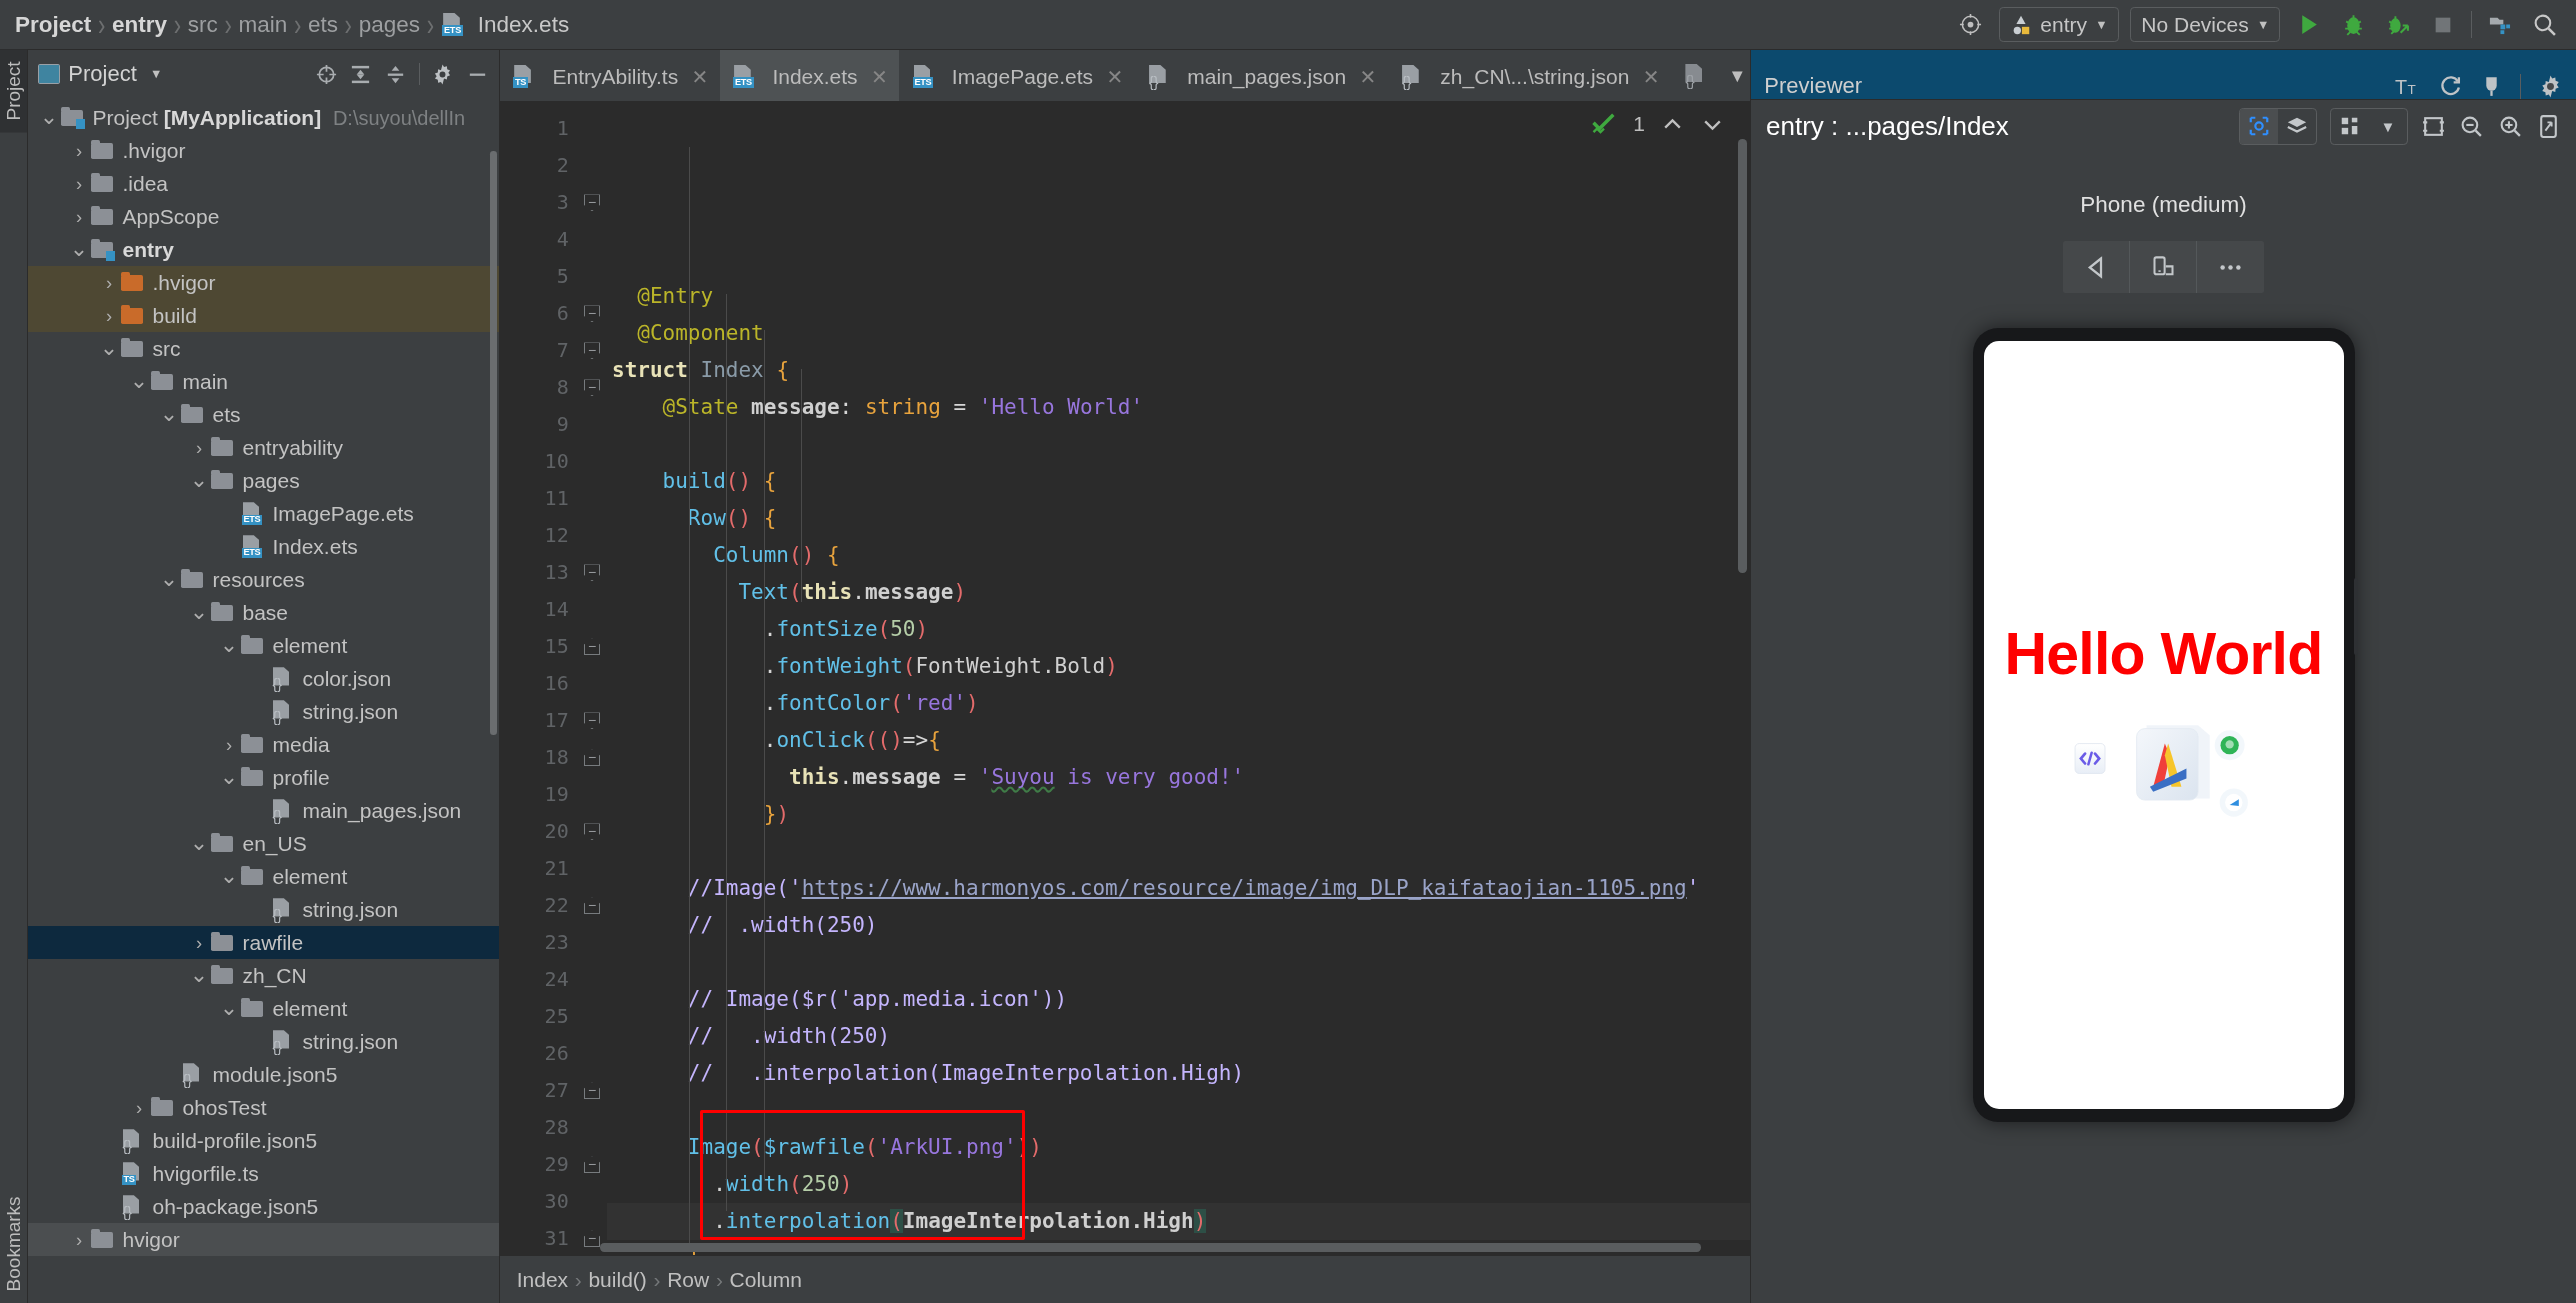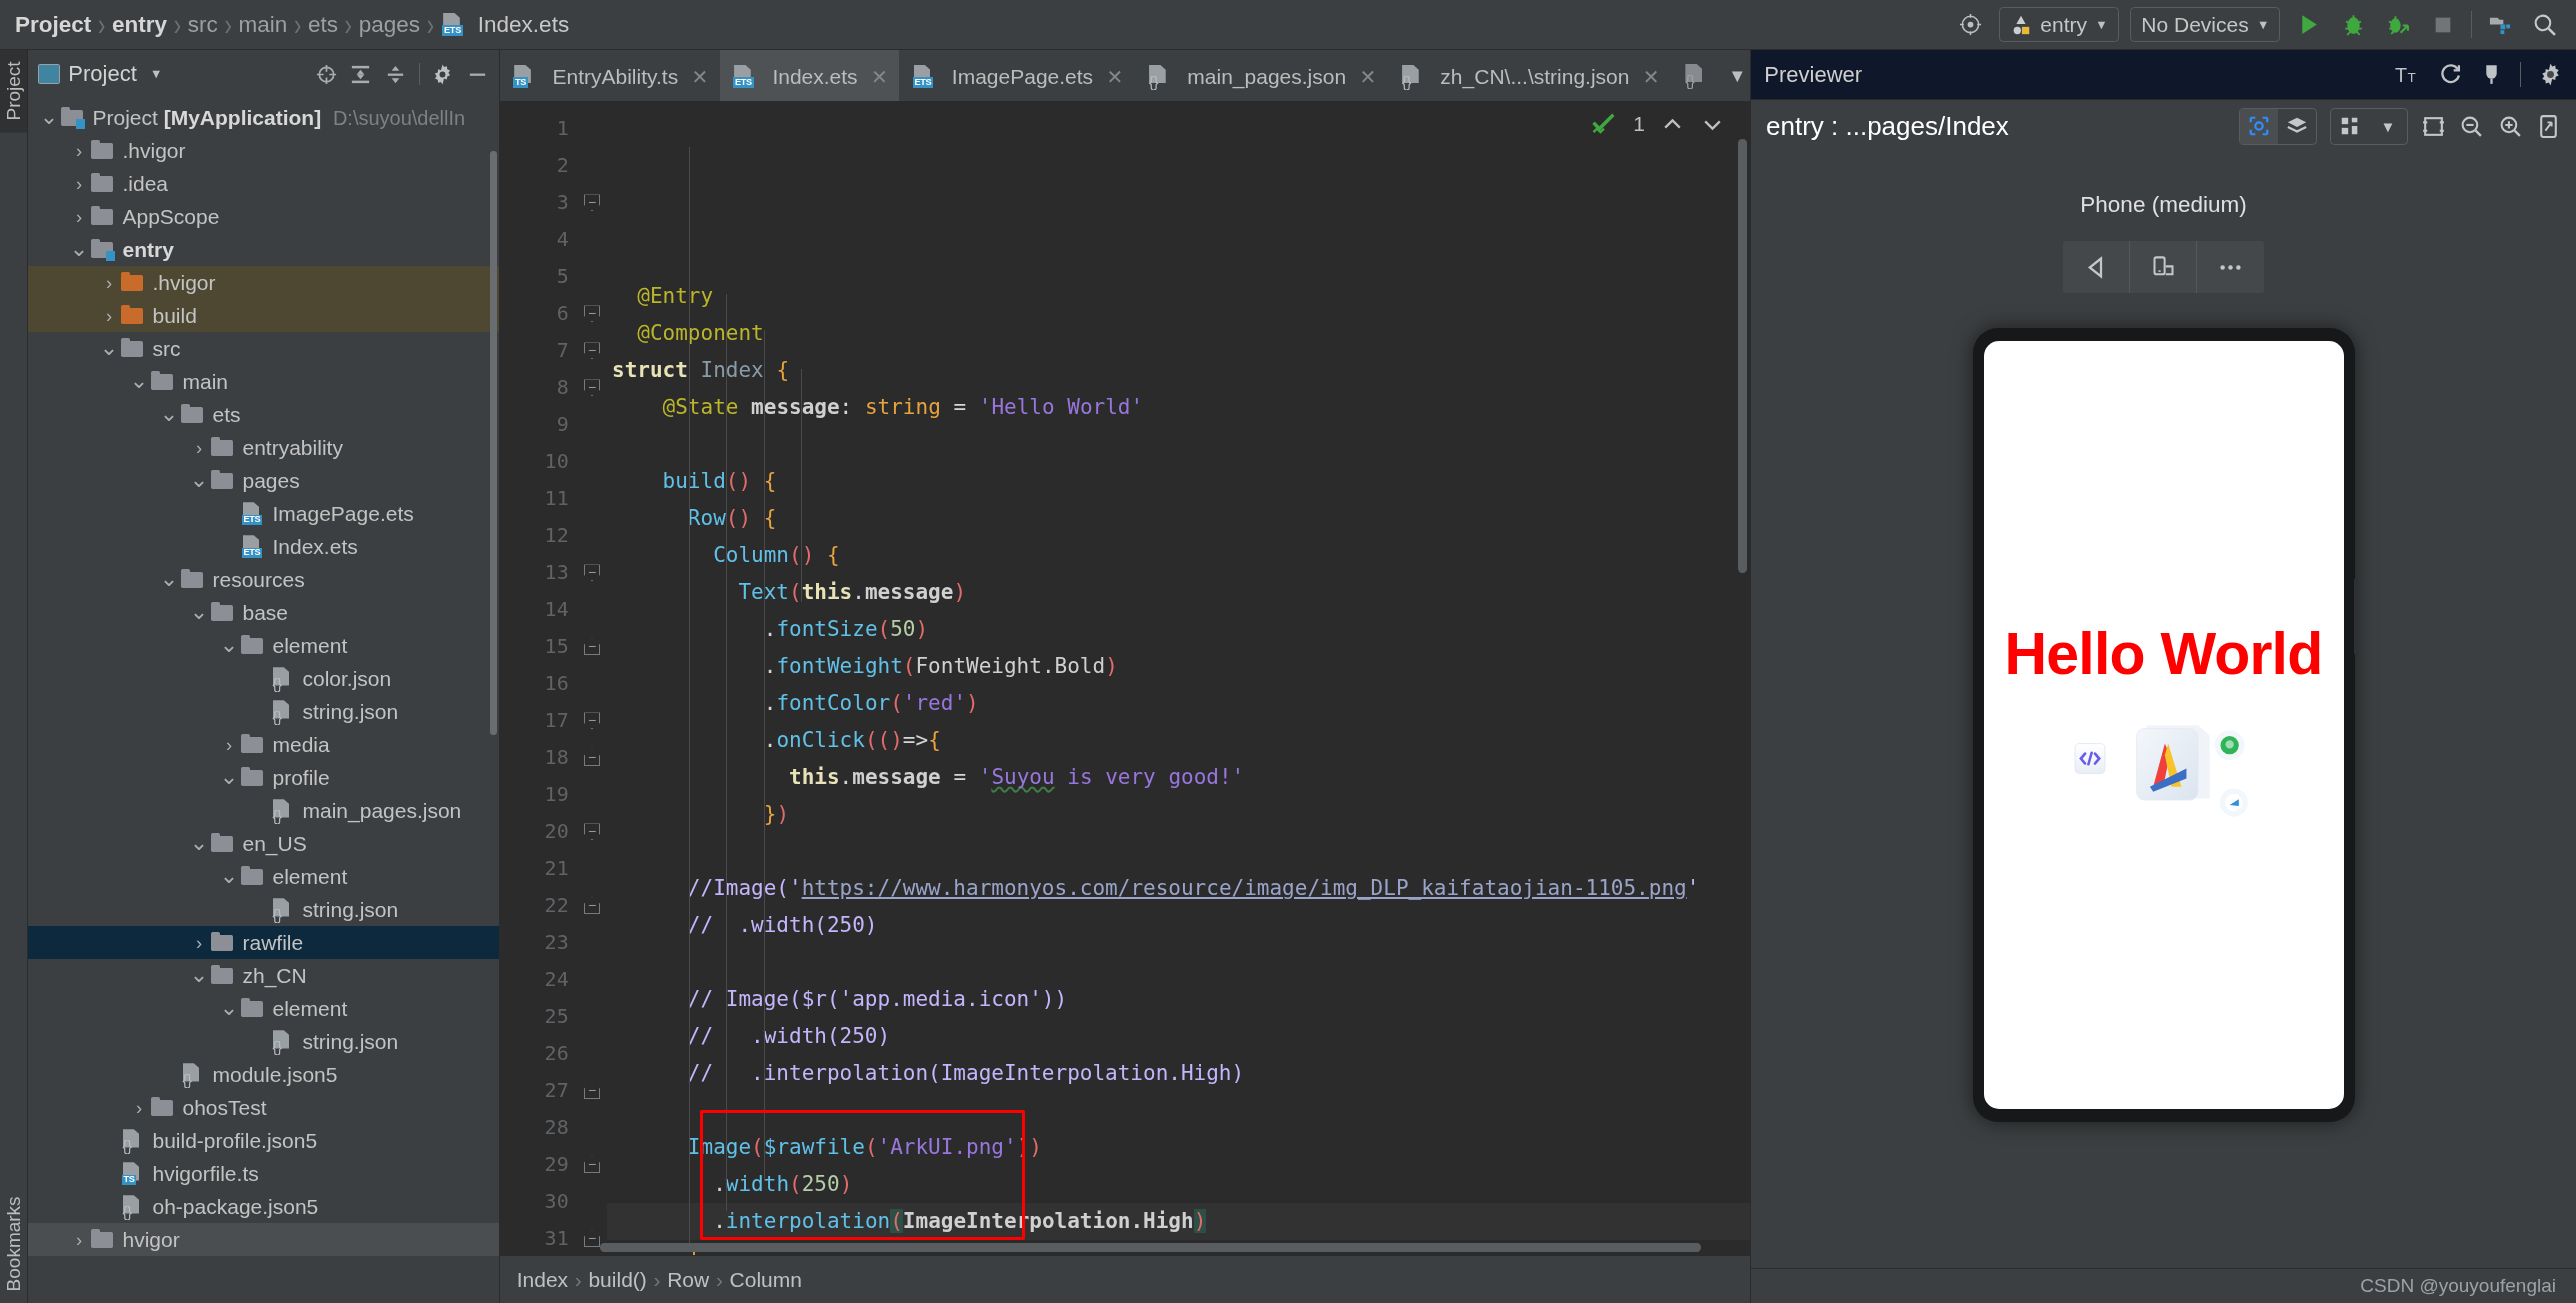--- a/index.html
+++ b/index.html
@@ -163,21 +163,21 @@
 
   .breadcrumb-bar {
     height: 48px; flex: none; background: #3c3f41; display: flex; align-items: center; padding-left: 16.7px;
     gap: 6.7px; font-size: 21px; color: #c0c0c0; border-top: 0.8px solid #2b2b2b;
   }
   .breadcrumb-bar .sep { color: #75787a; }
 
   
   .previewer { width: 826px; flex: none; background: #3c3f41; display: flex; flex-direction: column; border-left: 0.8px solid #2b2b2b; }
   .prev-head {
-    height: 50px; flex: none; display: flex; align-items: center; padding: 0 13.3px; background: #0f172a;
+    height: 50px; flex: none; display: flex; align-items: flex-end; padding: 0 13.3px; background: #0c4a6e;
     border-bottom: 0.8px solid #2b2b2b;
   }
   .prev-head .t { font-size: 22px; color: #cfcfcf; }
   .prev-head .icons { margin-left: auto; display: flex; align-items: center; gap: 16.7px; }
   .prev-sub { height: 52px; flex: none; display: flex; align-items: center; padding: 0 15px; background: #3c3f41; }
   .prev-sub .t { font-size: 26px; color: #ffffff; }
   .prev-sub .grp { margin-left: auto; display: flex; align-items: center; gap: 13.3px; }
   .btn-grp { display: flex; border: 0.8px solid #5a5d5f; border-radius: 4.2px; overflow: hidden; height: 37px; }
   .btn-grp > div { width: 38px; display: flex; align-items: center; justify-content: center; }
   .btn-grp > div.on { background: #4b4e50; }
@@ -934,19 +934,16 @@
                   <circle cx="17" cy="17" r="17" fill="#f1f6fb" opacity="0.9"></circle>
                   <circle cx="17" cy="17" r="10.5" fill="#ffffff"></circle>
                   <path d="M12 20 L23 13 L23 21 Z" fill="#2f8fe0"></path>
                 </g>
               </svg>
             </div>
           </div>
         </div>
       </div>
 
-      <div class="statusbar">
-        <span class="watermark">CSDN @youyoufenglai</span>
-      </div>
     </div>
   </div>
 </div>
 
 
 </body></html>

